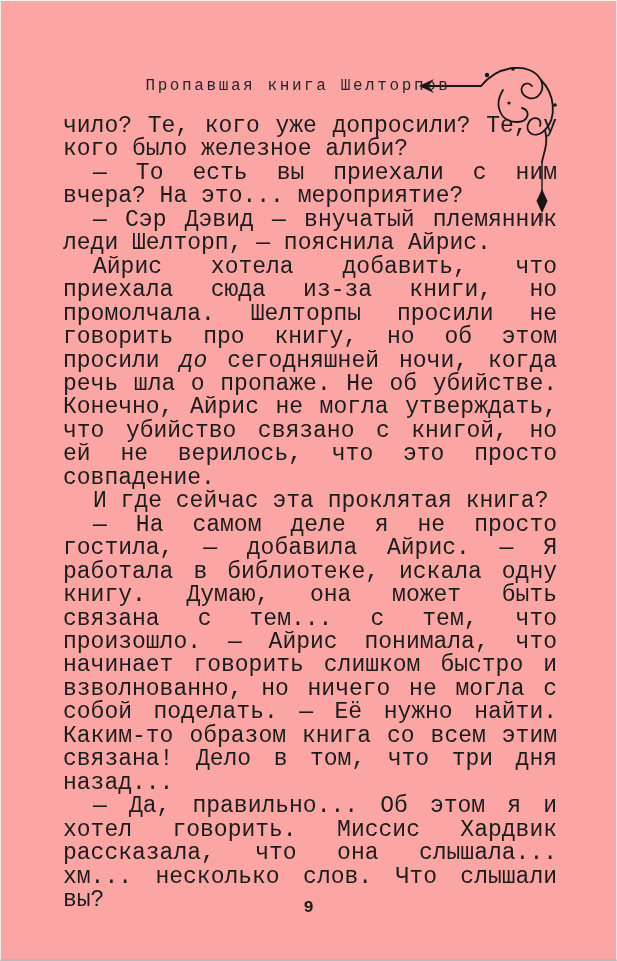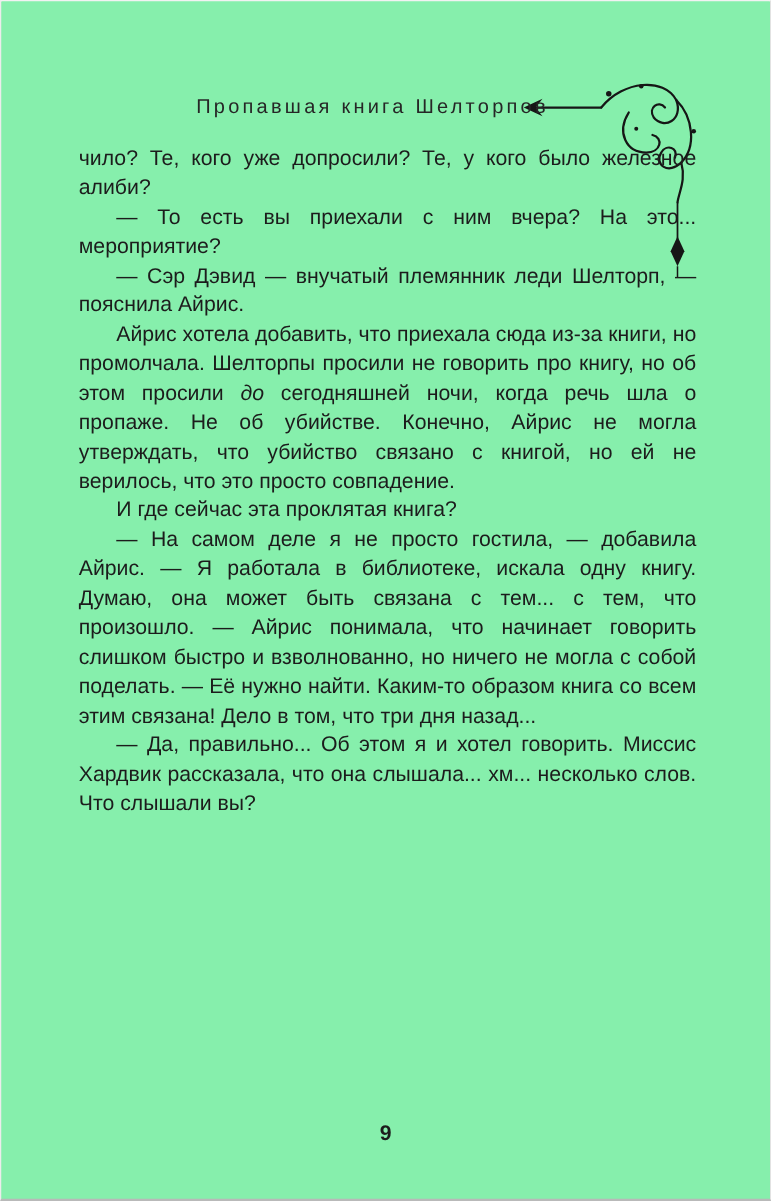--- a/index.html
+++ b/index.html
@@ -1,22 +1,22 @@
 <!DOCTYPE html>
 <html lang="ru"><head>
 <meta charset="utf-8">
 <style>
   * { margin: 0; padding: 0; box-sizing: border-box; }
   html, body { background: #ffffff; }
   .page {
     position: relative;
     width: 617px;
     height: 961px;
-    background: #86efac;
-    font-family: Liberation Sans, sans-serif;
+    background: #fca5a5;
+    font-family: Liberation Mono, monospace;
     color: #1c1c1c;
     border-left: 1px solid #ececec;
     border-right: 1px solid #e2e2e2;
     border-top: 1px solid #f2f2f2;
     border-bottom: 2px solid #b9b9b9;
     overflow: hidden;
   }
   .running-head {
     position: absolute;
     top: 76px;
@@ -33,21 +33,21 @@
     top: 58px;
     left: 416px;
     width: 150px;
     height: 165px;
   }
   .text-block {
     position: absolute;
     top: 114px;
     left: 62px;
     width: 494px;
-    font-size: 17px;
+    font-size: 23px;
     line-height: 23.45px;
     text-align: justify;
     hyphens: auto;
   }
   .para { text-indent: 30px; }
   .para.no-indent { text-indent: 0; }
   .it { font-style: italic; }
   .page-number-wrap {
     position: absolute;
     bottom: 42px;

